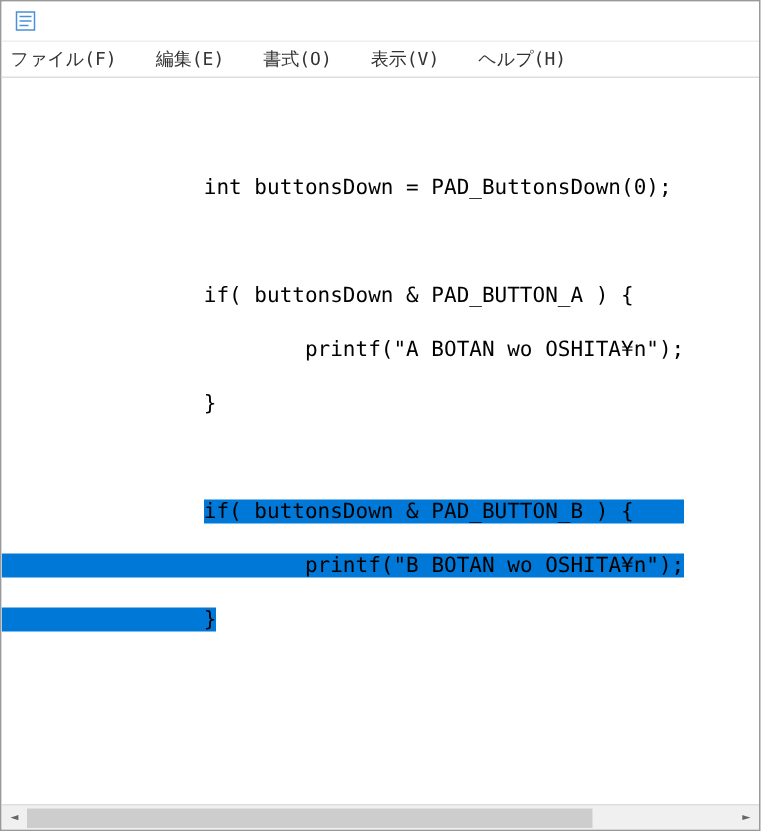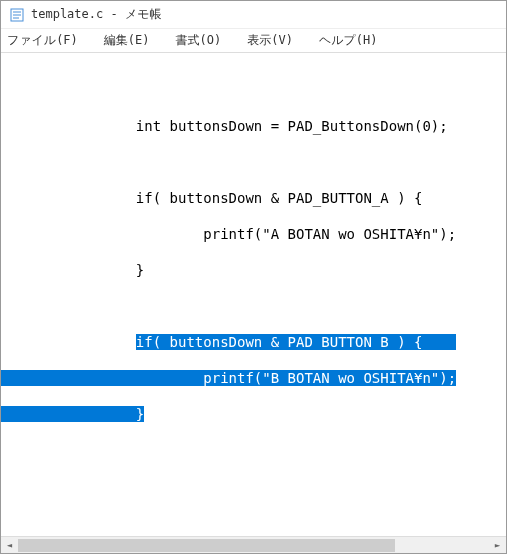--- a/index.html
+++ b/index.html
@@ -52,21 +52,21 @@
     line-height: 18px;
     white-space: pre;
     padding-top: 10px;
   }
   .code-line {
     display: block;
     height: 18px;
   }
   .sel {
     background: #0078d7;
-    color: #ffffff;
+    color: #000000;
     display: inline;
   }
   .scrollbar-h {
     height: 17px;
     background: #f0f0f0;
     border-top: 1px solid #ddd;
     display: flex;
     align-items: center;
   }
   .scroll-arrow {
@@ -97,21 +97,20 @@
 
 <div class="title-bar">
   <span class="title-icon">
     <svg width="14" height="14" viewBox="0 0 14 14">
       <rect x="1" y="1" width="12" height="12" fill="#fff" stroke="#4a90d9" stroke-width="1"></rect>
       <line x1="3" y1="4" x2="11" y2="4" stroke="#4a90d9" stroke-width="1"></line>
       <line x1="3" y1="7" x2="11" y2="7" stroke="#4a90d9" stroke-width="1"></line>
       <line x1="3" y1="10" x2="9" y2="10" stroke="#4a90d9" stroke-width="1"></line>
     </svg>
   </span>
-  <span>template.c - メモ帳</span>
 </div>
 
 <div class="menu-bar">
   <span class="menu-item">ファイル(F)</span>
   <span class="menu-item">編集(E)</span>
   <span class="menu-item">書式(O)</span>
   <span class="menu-item">表示(V)</span>
   <span class="menu-item">ヘルプ(H)</span>
 </div>
 

